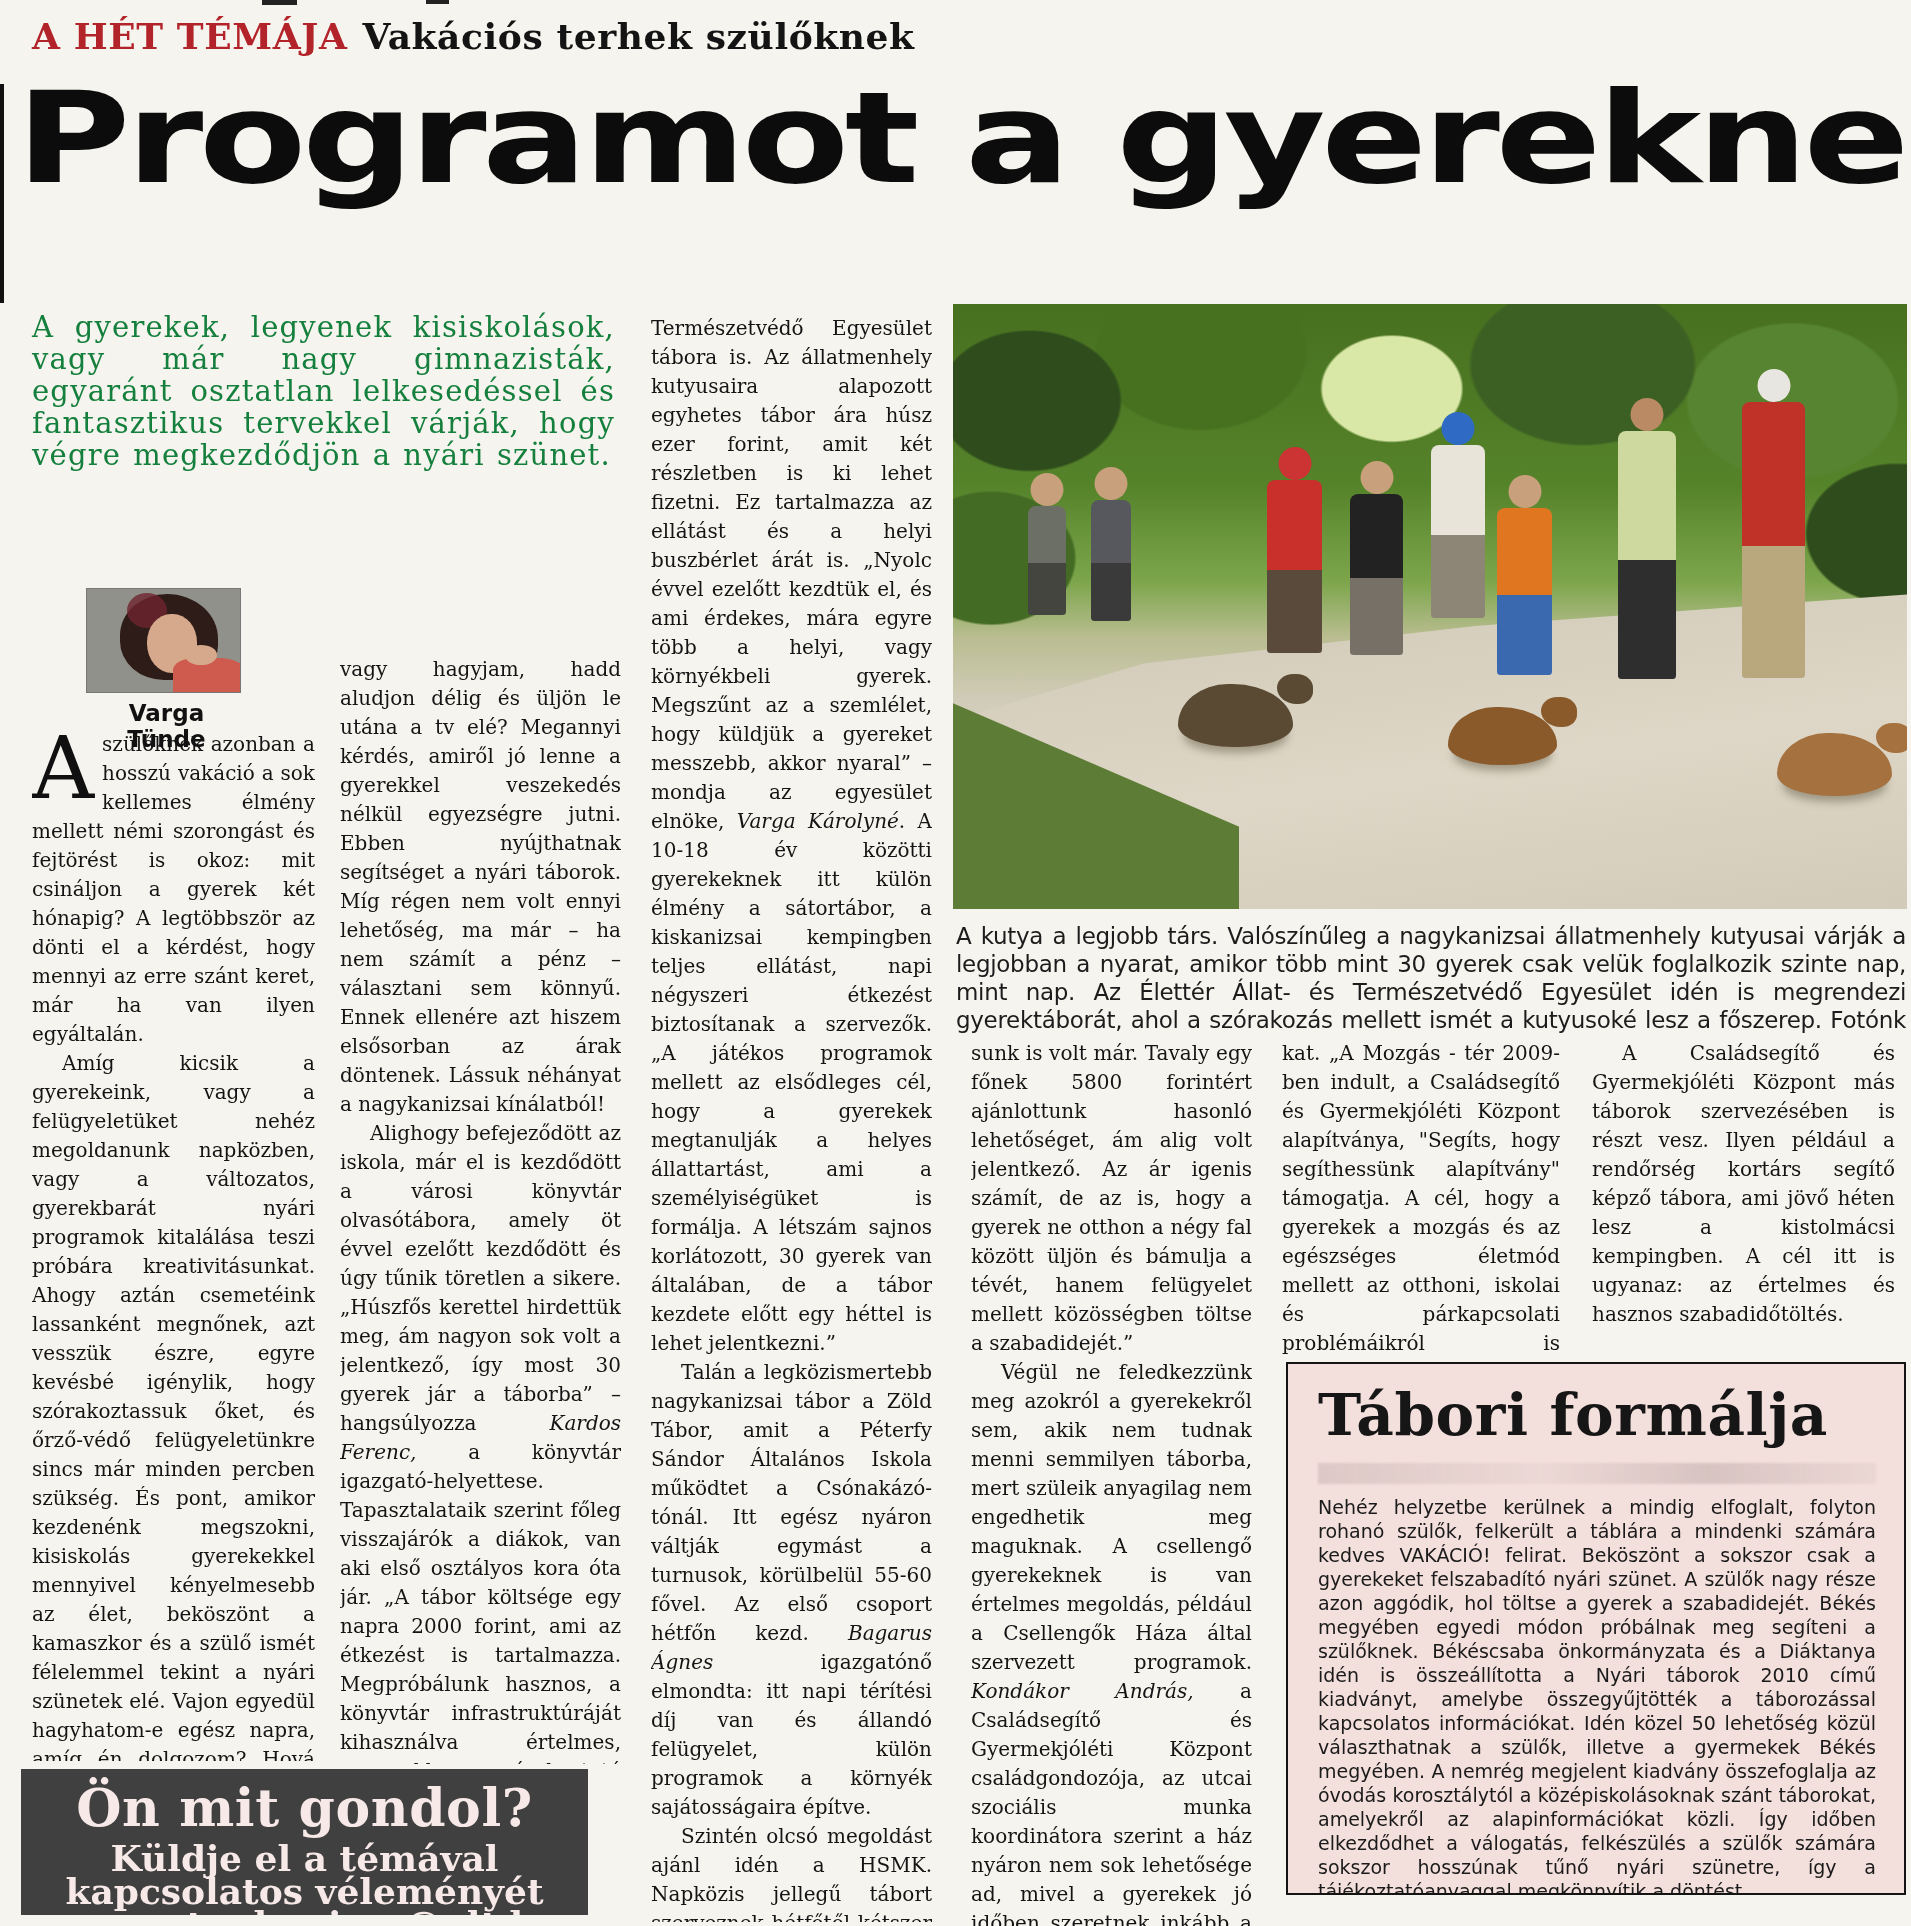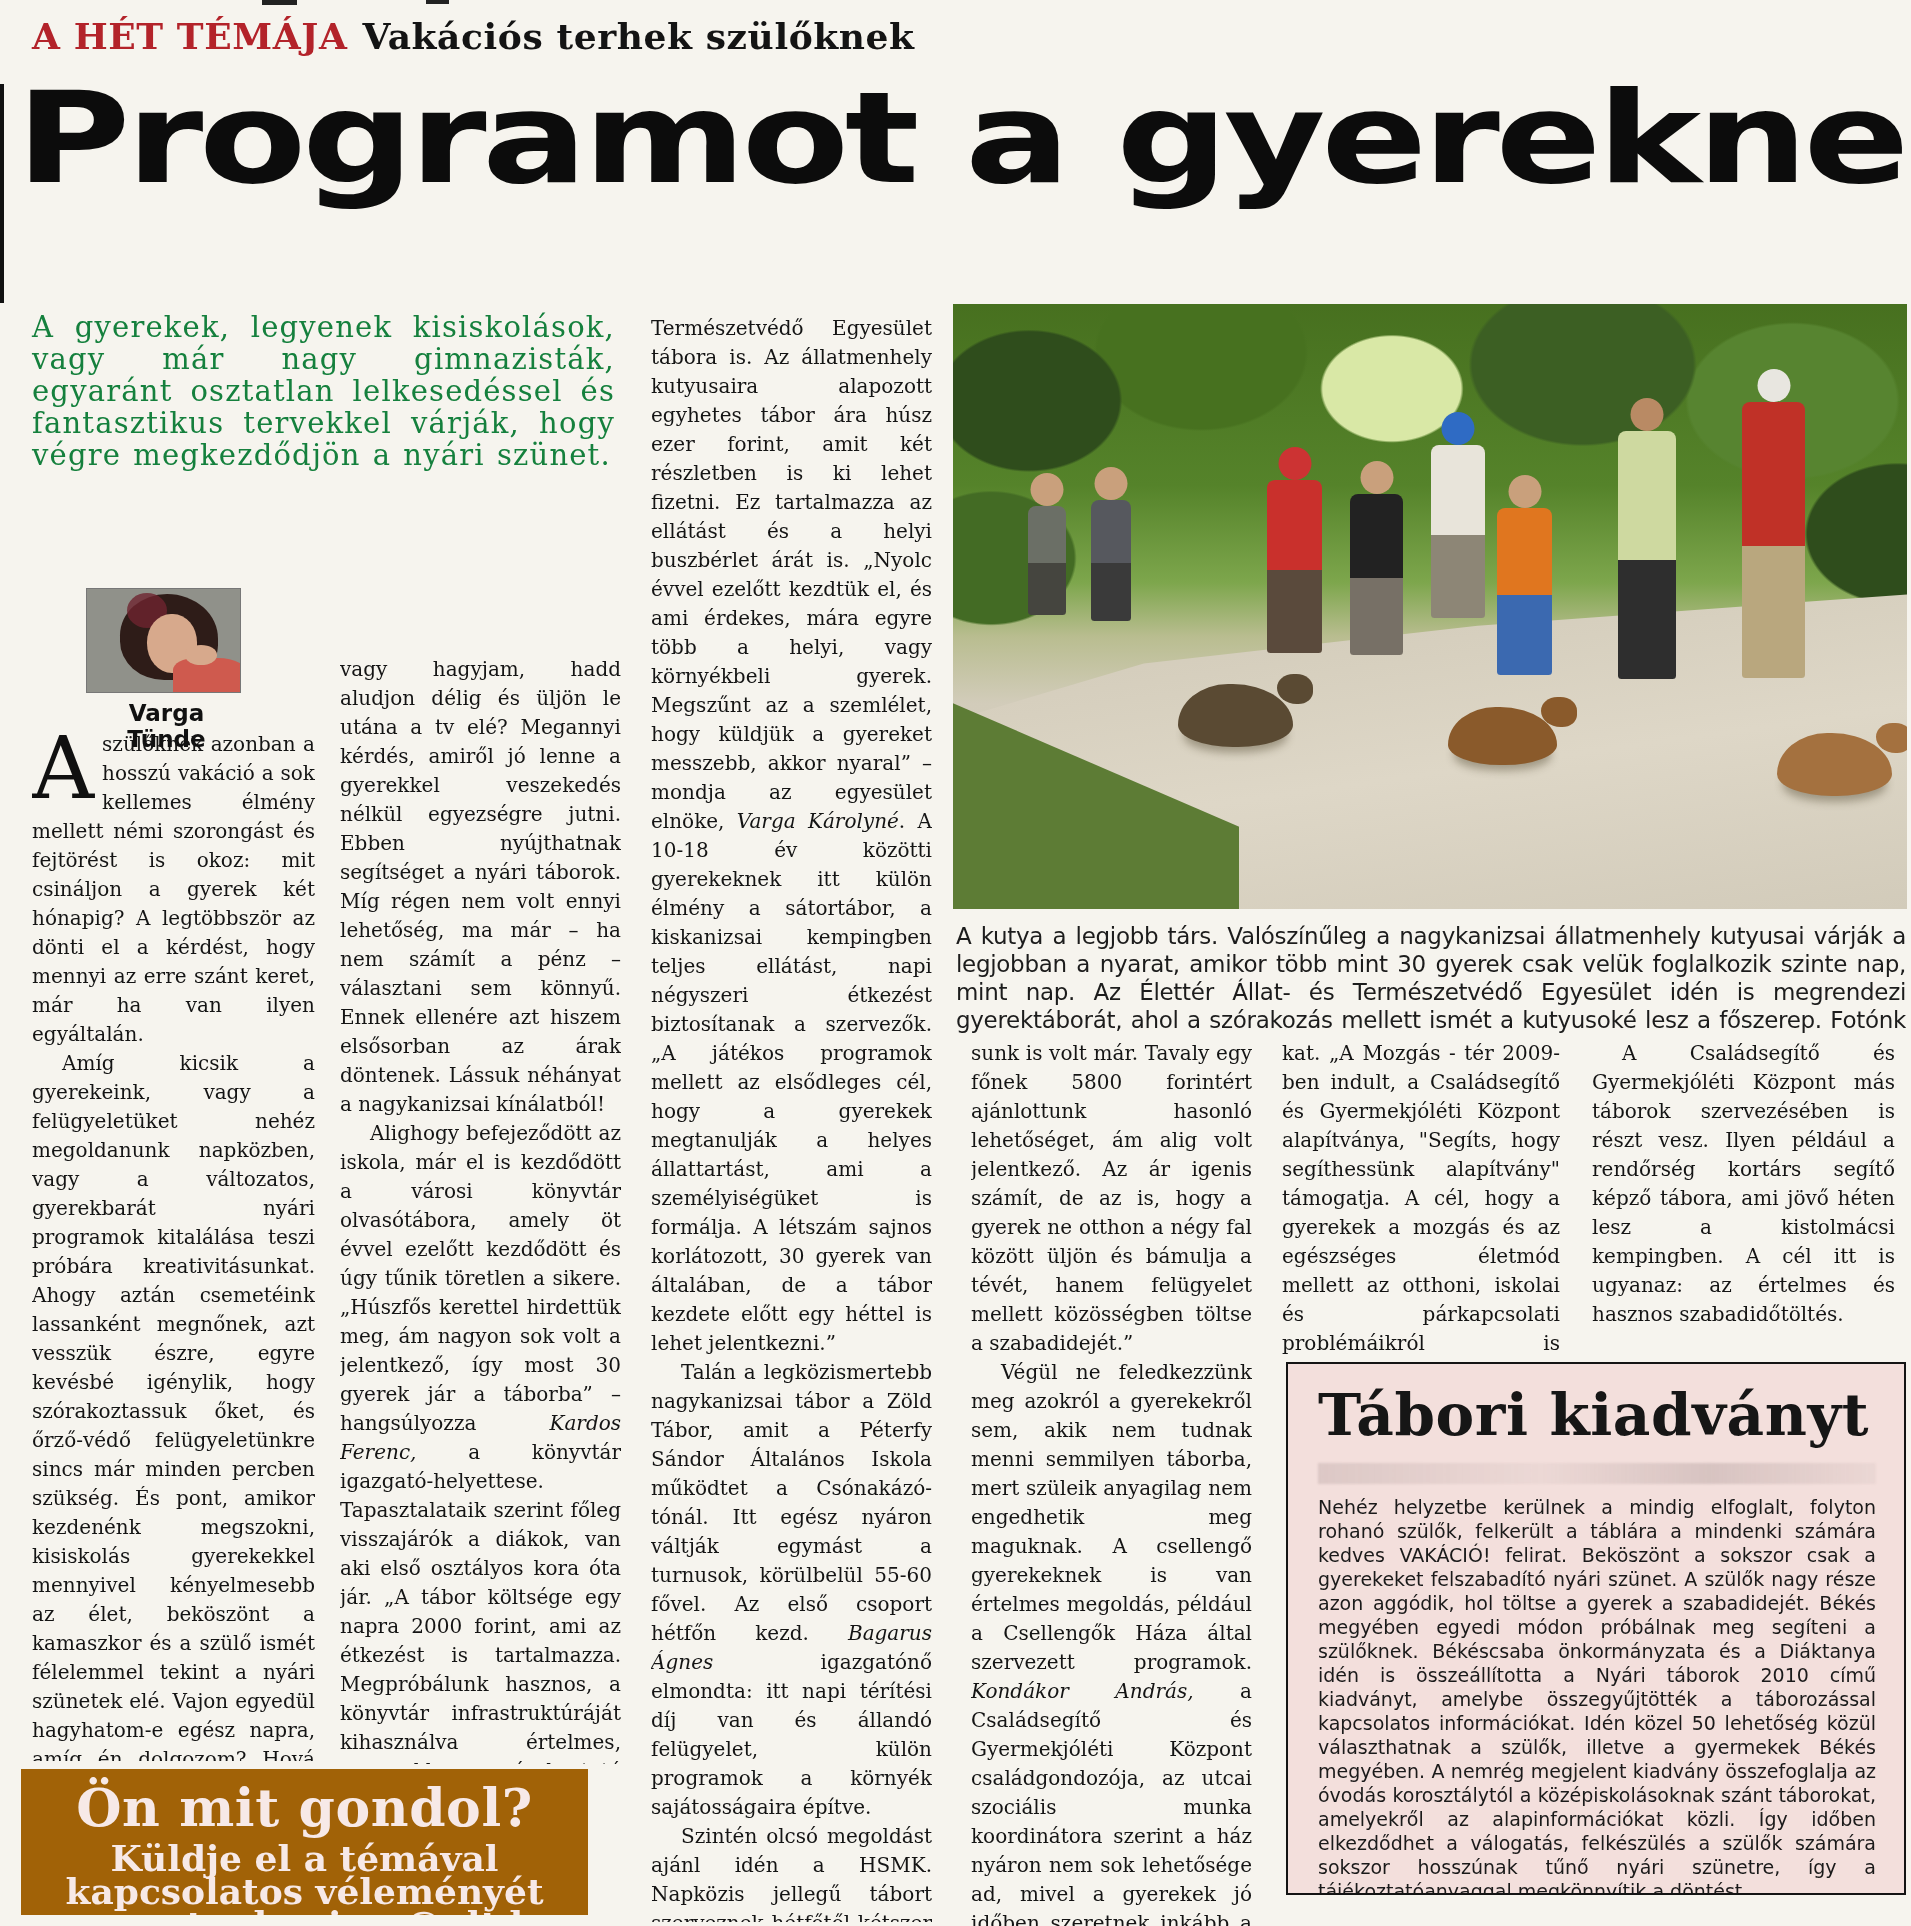--- a/index.html
+++ b/index.html
@@ -65,21 +65,21 @@
      width:33px;height:33px;border-radius:50%;background:var(--head,#c9a07c);}
   .dog{position:absolute;background:var(--c);border-radius:50% 60% 55% 55%/75% 75% 40% 40%;
      box-shadow:0 11.5px 8px -5.8px rgba(70,60,35,.4);}
   .dog::before{content:"";position:absolute;right:-19.6px;top:-10.4px;width:36px;height:30px;
      background:var(--c);border-radius:50% 50% 45% 60%;}
   
   .caption{position:absolute;left:956px;top:922px;width:950px;height:115px;overflow:hidden;
      font-family:"DejaVu Sans","Liberation Sans",sans-serif;font-size:23px;line-height:28px;
      letter-spacing:-0.3px;text-align:justify;color:#1c1c1c;}
   
-  .opinion{position:absolute;left:21px;top:1769px;width:567px;height:146px;background:#a16207;
+  .opinion{position:absolute;left:21px;top:1769px;width:567px;height:146px;background:#404040;
      text-align:center;color:#f7e9e7;overflow:hidden;}
   .opinion-title{margin:8px 0 3.5px 0;font-size:52px;font-weight:bold;letter-spacing:0.6px;}
   .opinion-line{font-size:36px;line-height:33px;font-weight:bold;}
   
   .campbox{position:absolute;left:1286px;top:1362px;width:620px;height:533px;background:#f3dfdc;
      border:2.9px solid #141414;box-sizing:border-box;padding:17.3px 28px 11.5px 30px;overflow:hidden;}
   .camp-title{margin:0 0 14px 0;font-size:58px;font-weight:bold;color:#161616;letter-spacing:0.6px;}
   .camp-smudge{height:21px;margin:0 0 10.4px 0;background:linear-gradient(90deg,rgba(120,100,100,.18),rgba(120,100,100,.05) 40%,rgba(120,100,100,.22) 70%,rgba(120,100,100,.06));
      filter:blur(1.2px);}
   .camp-body{font-family:"DejaVu Sans","Liberation Sans",sans-serif;font-size:19px;line-height:24px;
@@ -157,19 +157,19 @@
 
   <div class="caption">A kutya a legjobb társ. Valószínűleg a nagykanizsai állatmenhely kutyusai várják a legjobban a nyarat, amikor több mint 30 gyerek csak velük foglalkozik szinte nap, mint nap. Az Élettér Állat- és Természetvédő Egyesület idén is megrendezi gyerektáborát, ahol a szórakozás mellett ismét a kutyusoké lesz a főszerep. Fotónk a tavalyi táborban készült.</div>
 
   <aside class="opinion">
     <div class="opinion-title">Ön mit gondol?</div>
     <div class="opinion-line">Küldje el a témával kapcsolatos véleményét</div>
     <div class="opinion-line">a maratonkanizsa@plt.hu címre!</div>
   </aside>
 
   <aside class="campbox">
-    <h2 class="camp-title">Tábori kiadványt</h2>
+    <h2 class="camp-title">Tábori formálja</h2>
     <div class="camp-smudge"></div>
     <div class="camp-body">Nehéz helyzetbe kerülnek a mindig elfoglalt, folyton rohanó szülők, felkerült a táblára a mindenki számára kedves VAKÁCIÓ! felirat. Beköszönt a sokszor csak a gyerekeket felszabadító nyári szünet. A szülők nagy része azon aggódik, hol töltse a gyerek a szabadidejét. Békés megyében egyedi módon próbálnak meg segíteni a szülőknek. Békéscsaba önkormányzata és a Diáktanya idén is összeállította a Nyári táborok 2010 című kiadványt, amelybe összegyűjtötték a táborozással kapcsolatos információkat. Idén közel 50 lehetőség közül választhatnak a szülők, illetve a gyermekek Békés megyében. A nemrég megjelent kiadvány összefoglalja az óvodás korosztálytól a középiskolásoknak szánt táborokat, amelyekről az alapinformációkat közli. Így időben elkezdődhet a válogatás, felkészülés a szülők számára sokszor hosszúnak tűnő nyári szünetre, így a tájékoztatóanyaggal megkönnyítik a döntést.</div>
   </aside>
 
 </div>
 
 
 </body></html>

